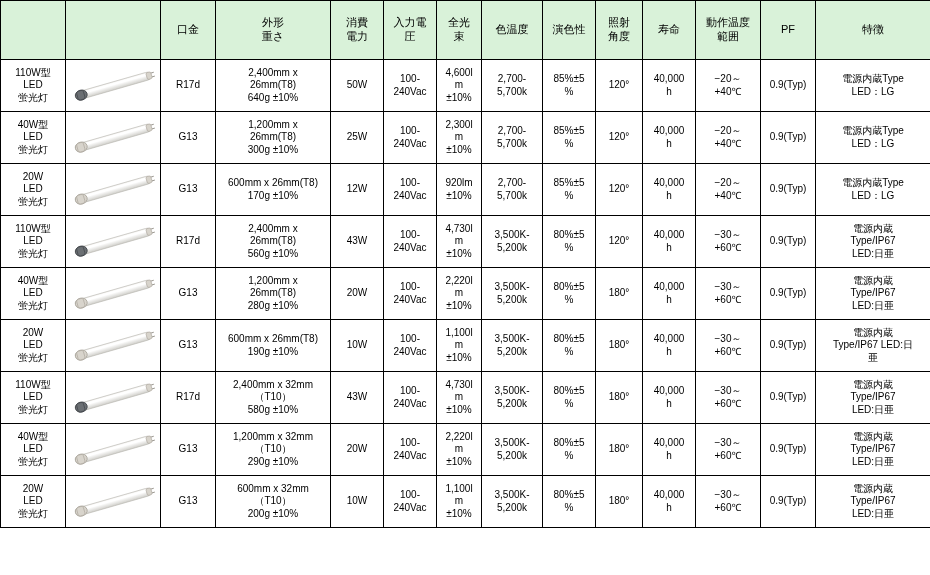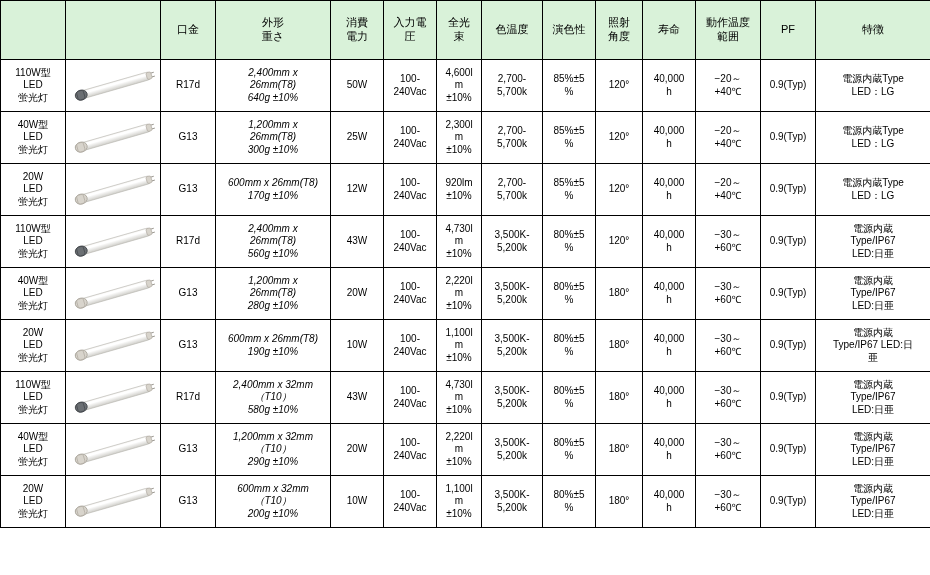--- a/index.html
+++ b/index.html
@@ -49,21 +49,20 @@
     padding: 0;
     background: #ffffff;
   }
   td.c-feature {
     text-align: left;
     padding-left: 6px;
     font-size: 10px;
   }
   td.c-size {
     font-size: 10px;
-    font-style: italic;
   }
   .tube-wrap {
     position: relative;
     width: 100%;
     height: 48px;
     display: block;
     background: #ffffff;
   }
   .tube-wrap svg {
     display: block;

